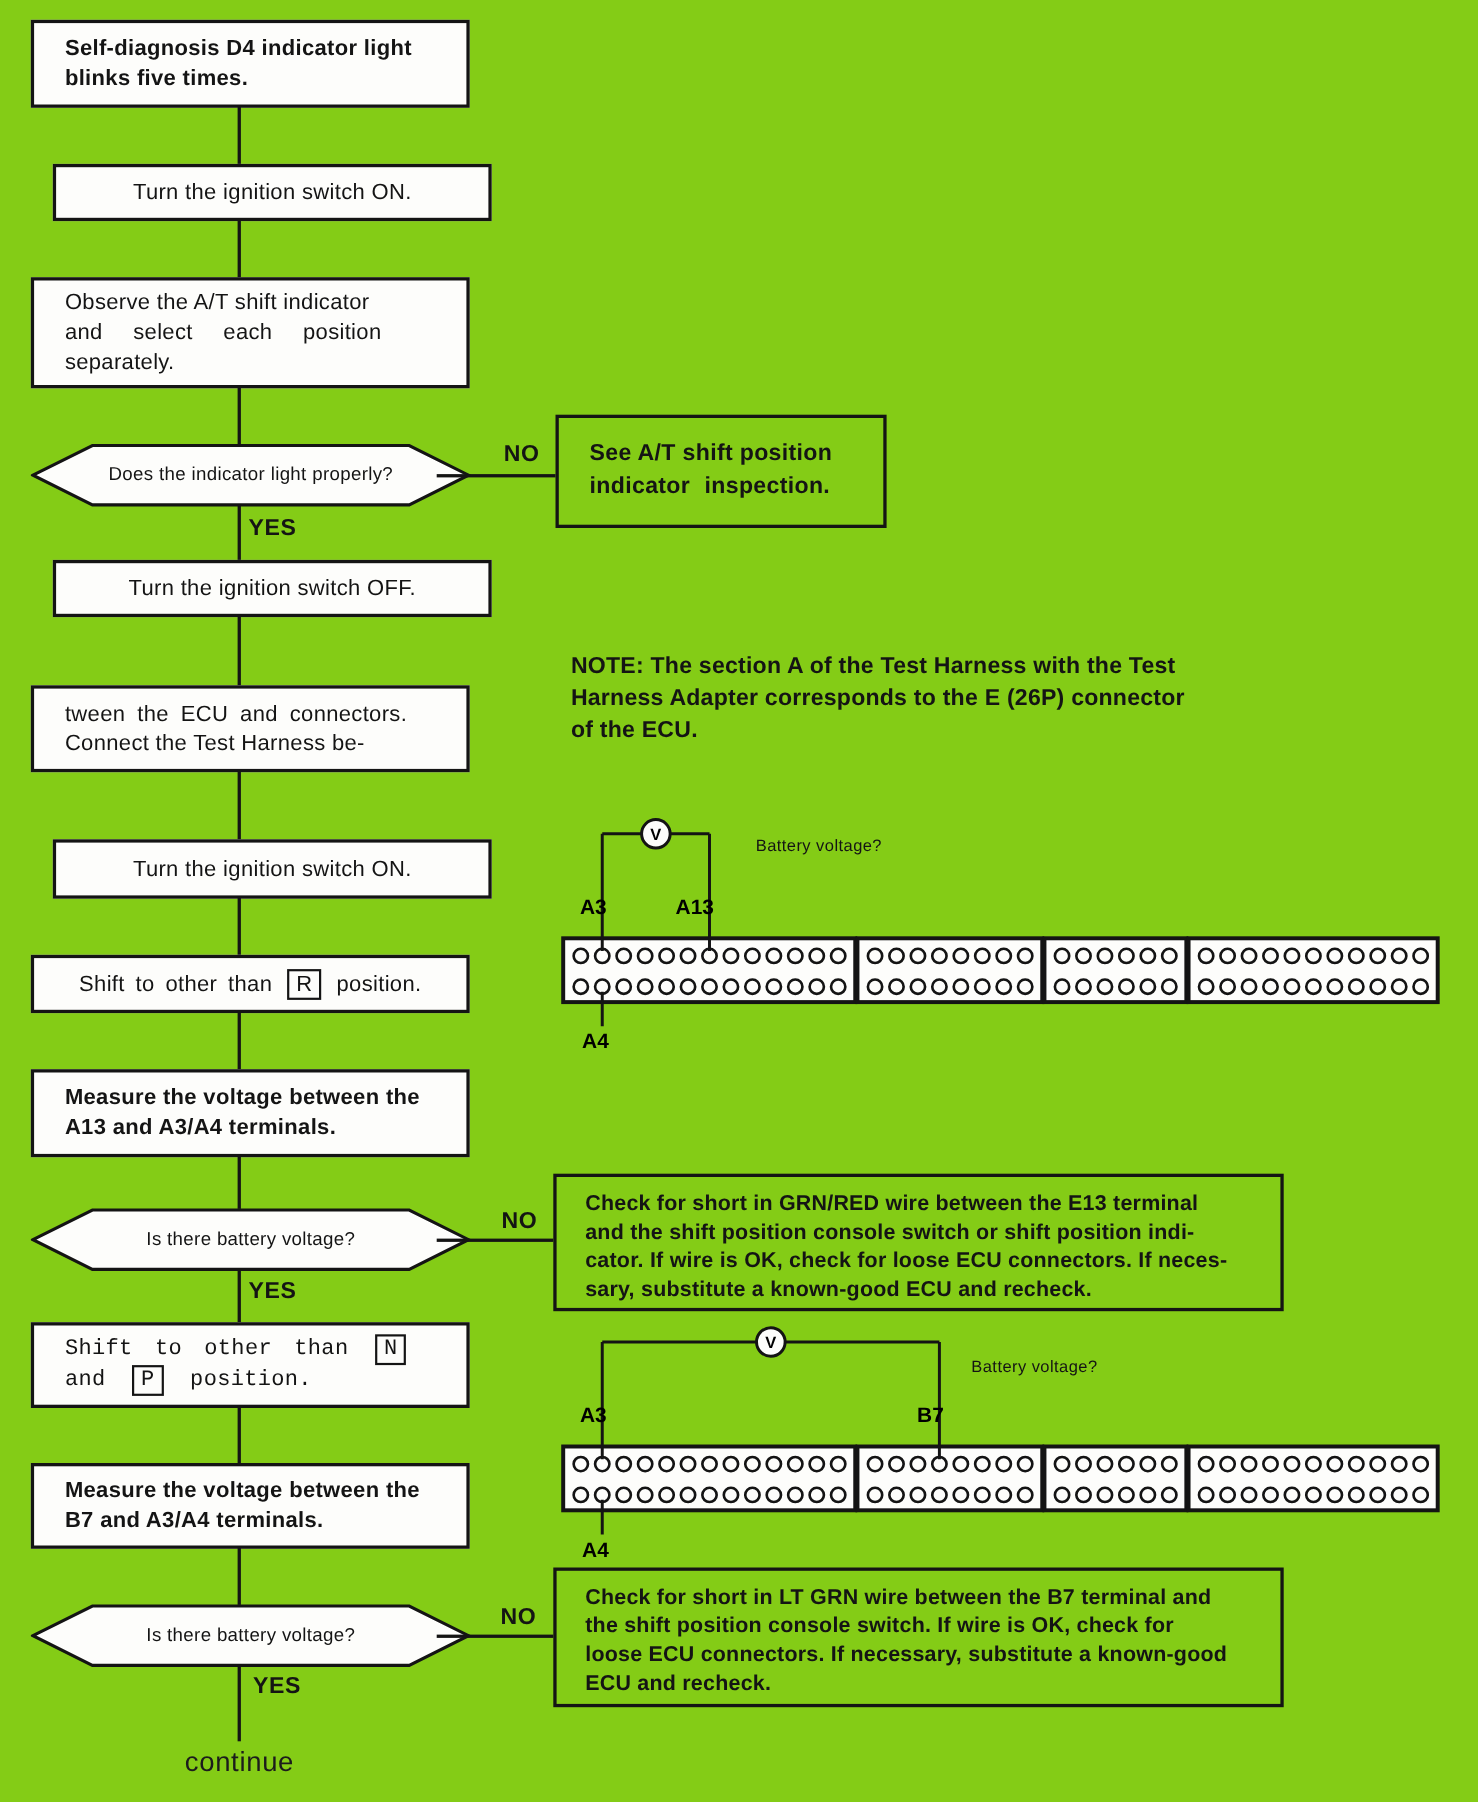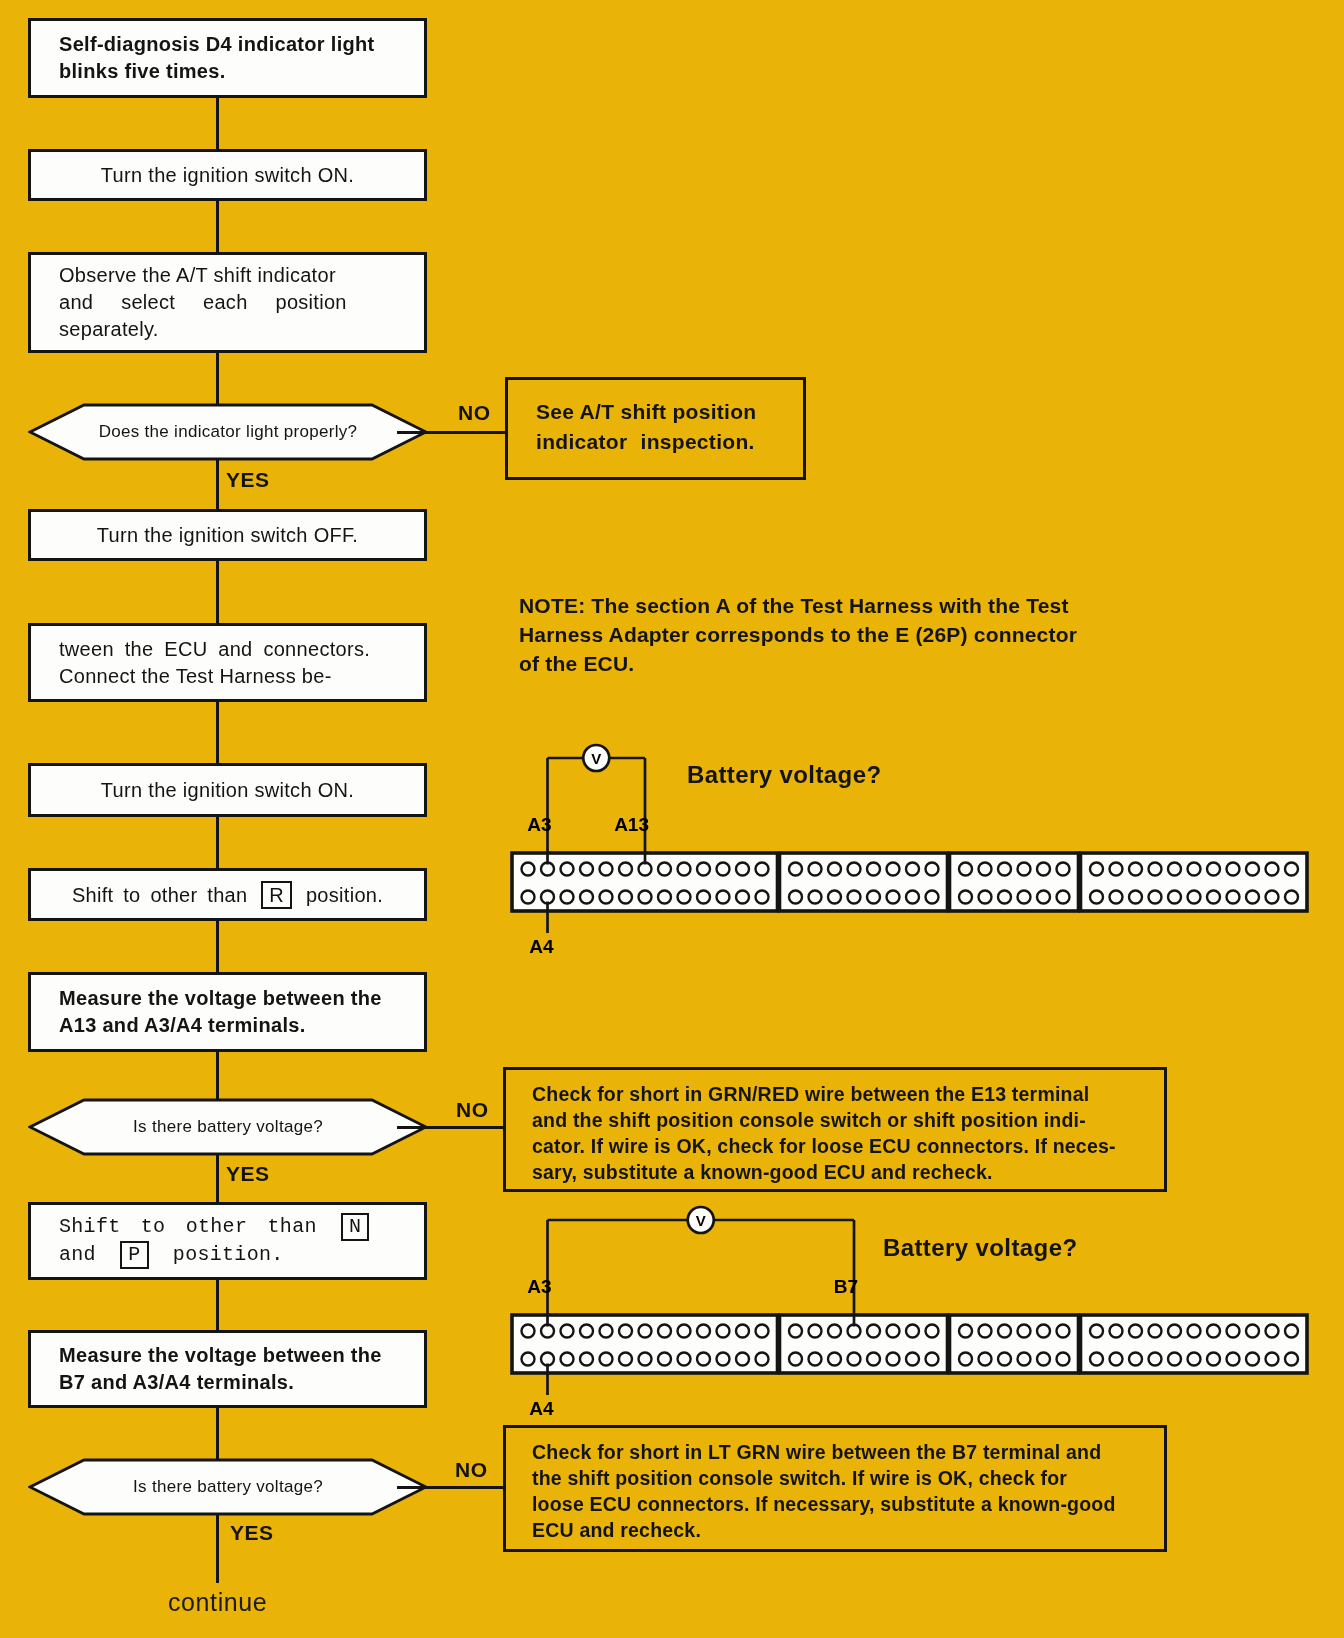--- a/index.html
+++ b/index.html
@@ -4,32 +4,32 @@
 <style>
   html,body{margin:0;padding:0;}
   body{
     width:1344px;height:1638px;
     background:#f6f6f4;
     font-family:"Liberation Sans","DejaVu Sans",sans-serif;
     -webkit-font-smoothing:antialiased;
   }
   .page{
     position:relative;width:1344px;height:1638px;
-    background:#eab308;color:#141414;overflow:hidden;
+    background:#84cc16;color:#141414;overflow:hidden;
   }
   
   .pbox{
     position:absolute;left:28px;width:399px;
     border:3px solid #141414;background:#fdfdfb;
     box-sizing:border-box;
     display:flex;flex-direction:column;justify-content:center;
     font-size:20px;line-height:27px;letter-spacing:.3px;
     padding:4px 28px 4px 28px;
   }
-  .pbox.center{align-items:center;text-align:left;padding:4px 10px;}
+  .pbox.center{align-items:center;text-align:left;padding:4px 10px;margin-left:20px;}
   .pbox.bold{font-weight:700;}
   .tline{white-space:nowrap;}
   .box-observe .tline:nth-child(2){word-spacing:22px;}
   .box-connect .tline:nth-child(1){word-spacing:5px;}
   .spanline{word-spacing:4px;}
   .boxed-letter{
     display:inline-block;border:2.5px solid #141414;
     padding:0 6px;margin:0 4px;line-height:24px;
   }
   
@@ -59,21 +59,21 @@
   }
   .check-box{
     position:absolute;left:503px;width:664px;
     border:3px solid #141414;box-sizing:border-box;
     font-weight:700;font-size:19.5px;line-height:26px;letter-spacing:.2px;
     padding:11px 12px 0 26px;
   }
   .check-box .tline{white-space:nowrap;}
   
   .diagram{position:absolute;width:810px;height:230px;}
-  .battery-q{position:absolute;font-weight:700;font-size:24px;letter-spacing:.4px;white-space:nowrap;}
+  .battery-q{position:absolute;font-weight:400;font-size:15px;letter-spacing:.4px;white-space:nowrap;}
   .pin-label{font-weight:700;font-size:19px;font-family:"Liberation Sans","DejaVu Sans",sans-serif;}
   .meter-label{font-weight:700;font-size:15px;font-family:"Liberation Sans","DejaVu Sans",sans-serif;}
 </style>
 </head>
 <body>
 
 <div class="page">
 
   <div class="pbox bold" style="top:18px;height:80px;">
       <div class="tline">Self-diagnosis D4 indicator light</div>

